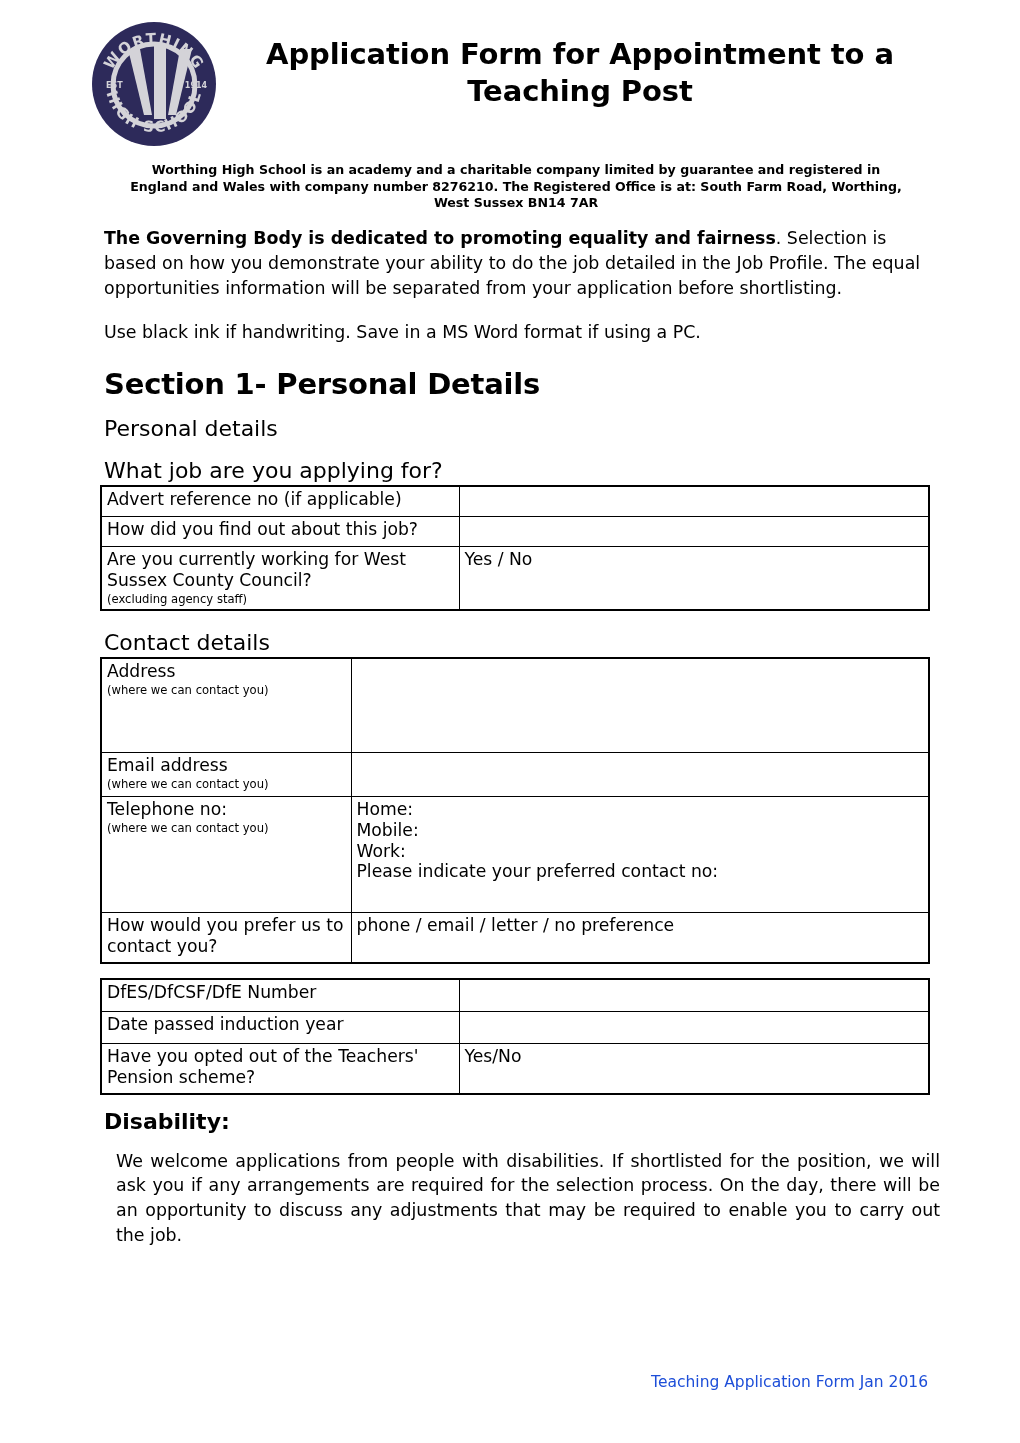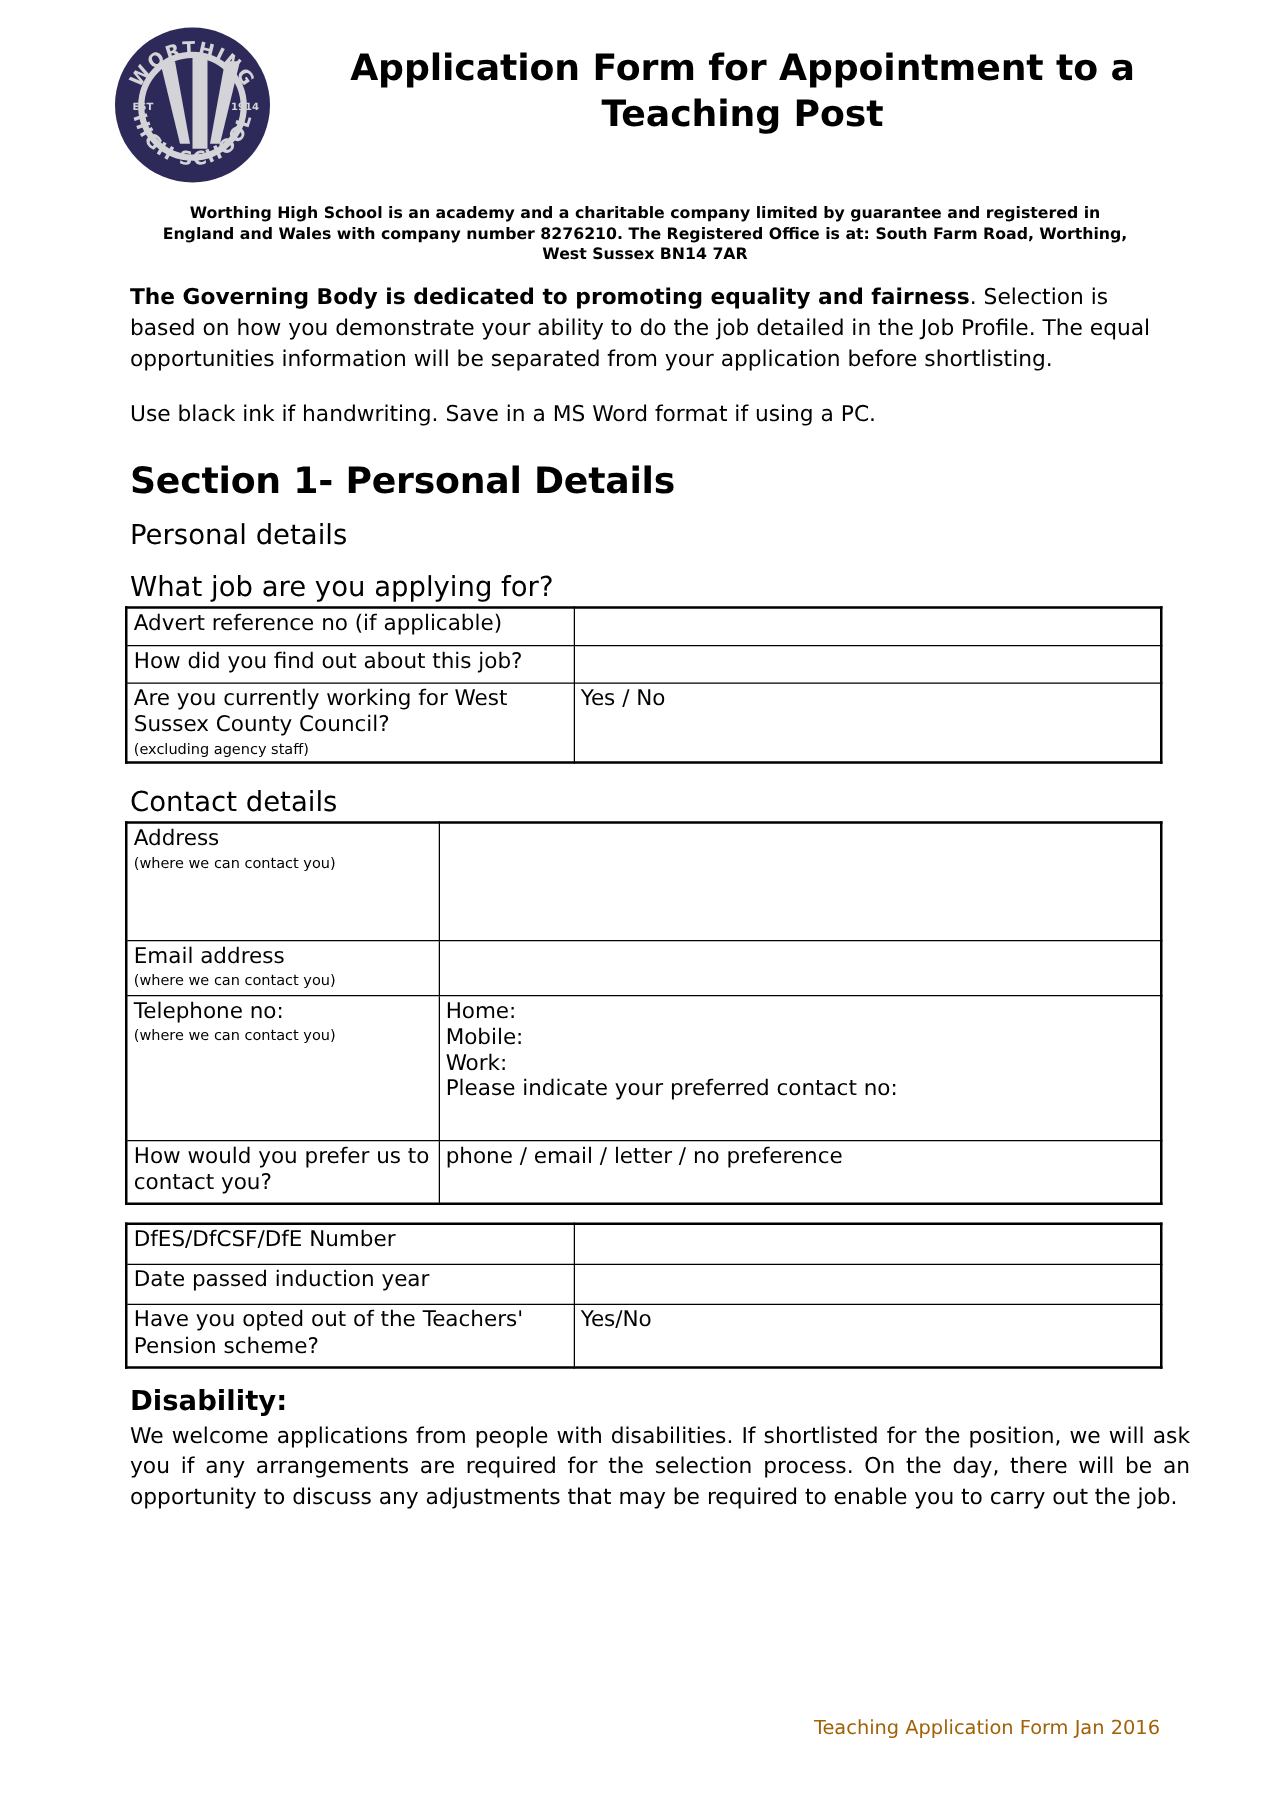--- a/index.html
+++ b/index.html
@@ -32,21 +32,21 @@
     position: absolute;
     left: 88px;
     top: 18px;
     width: 132px;
     height: 132px;
   }
   .logo svg { display: block; width: 132px; height: 132px; }
 
   .doc-title {
     position: absolute;
-    left: 244px;
+    left: 230px;
     top: 36px;
     width: 700px;
     text-align: center;
     font-size: 29px;
     font-weight: bold;
     line-height: 1.27;
     letter-spacing: -0.1px;
   }
 
   
@@ -116,34 +116,34 @@
   .disability-head {
     font-size: 22px;
     margin: 0;
     padding: 14px 0 0 104px;
     line-height: 1.15;
   }
   .disability-body {
     font-size: 17.4px;
     line-height: 1.42;
     text-align: justify;
-    margin: 0;
+    margin: 12px;
     padding: 2px 68px 0 104px;
   }
 
   
   .footer {
     position: absolute;
     left: 0;
     right: 0;
     bottom: 52px;
     text-align: right;
     padding-right: 92px;
     font-size: 15.5px;
-    color: #a16207;
+    color: #1d4ed8;
     font-family: "DejaVu Sans", "Liberation Sans", sans-serif;
     padding-left: 23px;
   }
 </style>
 </head>
 <body>
 
 <div class="page">
 
   <div class="header">

